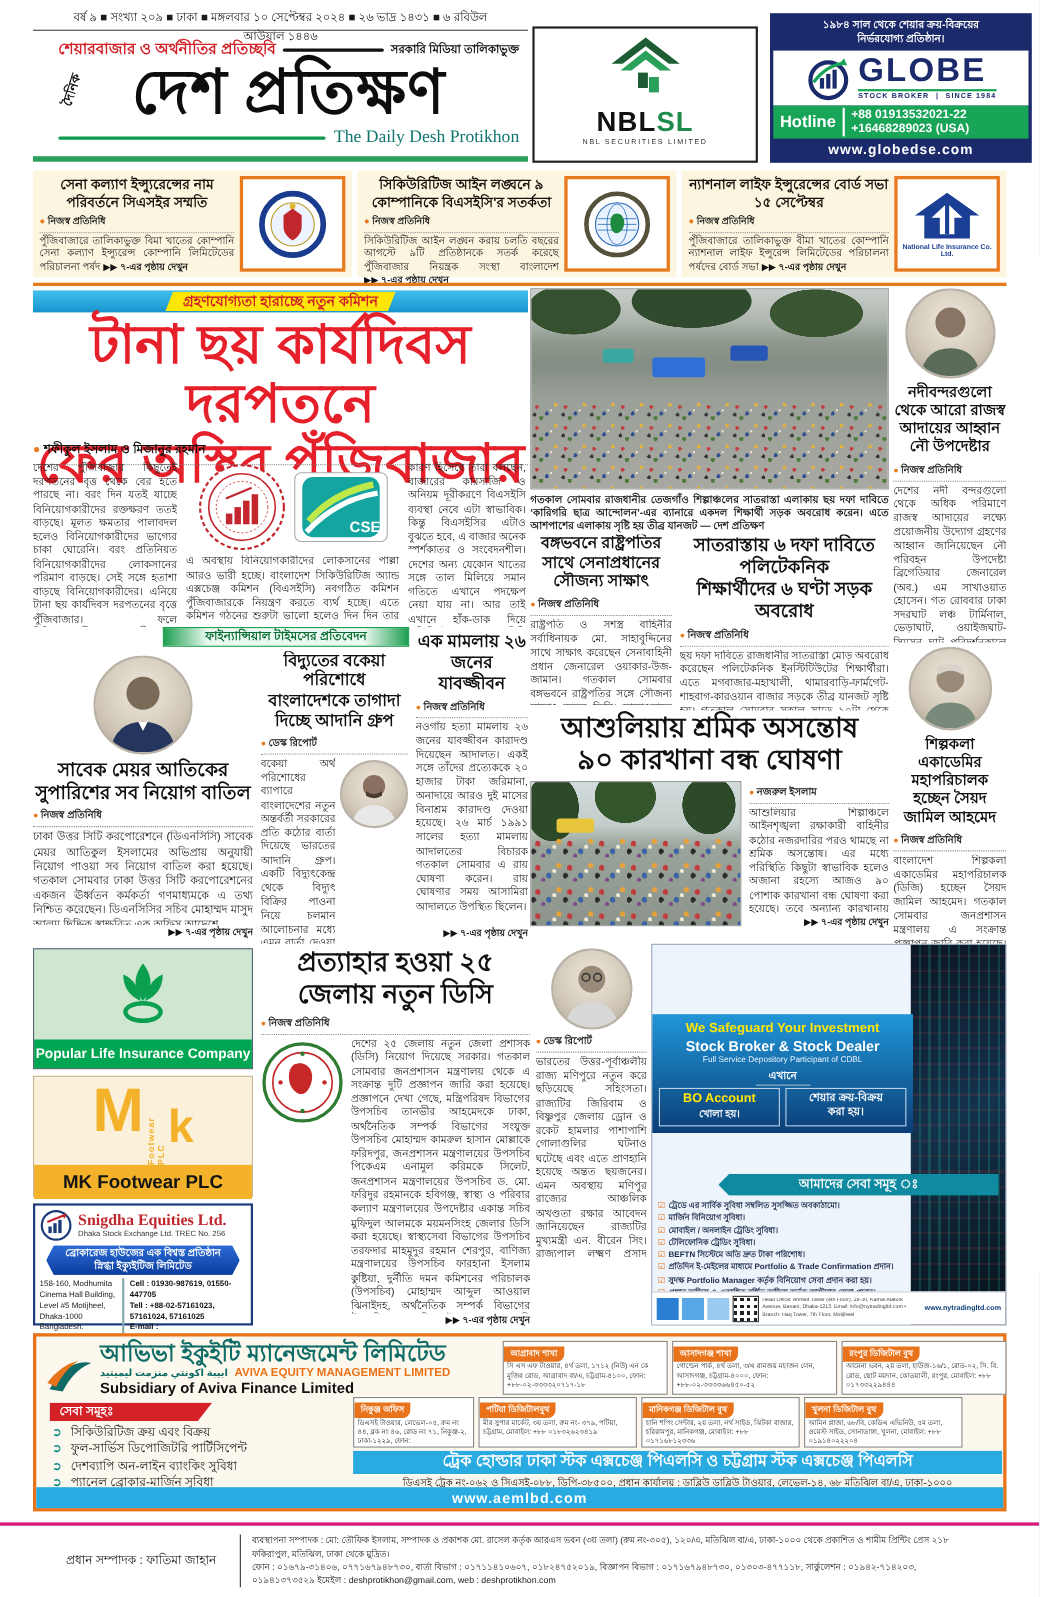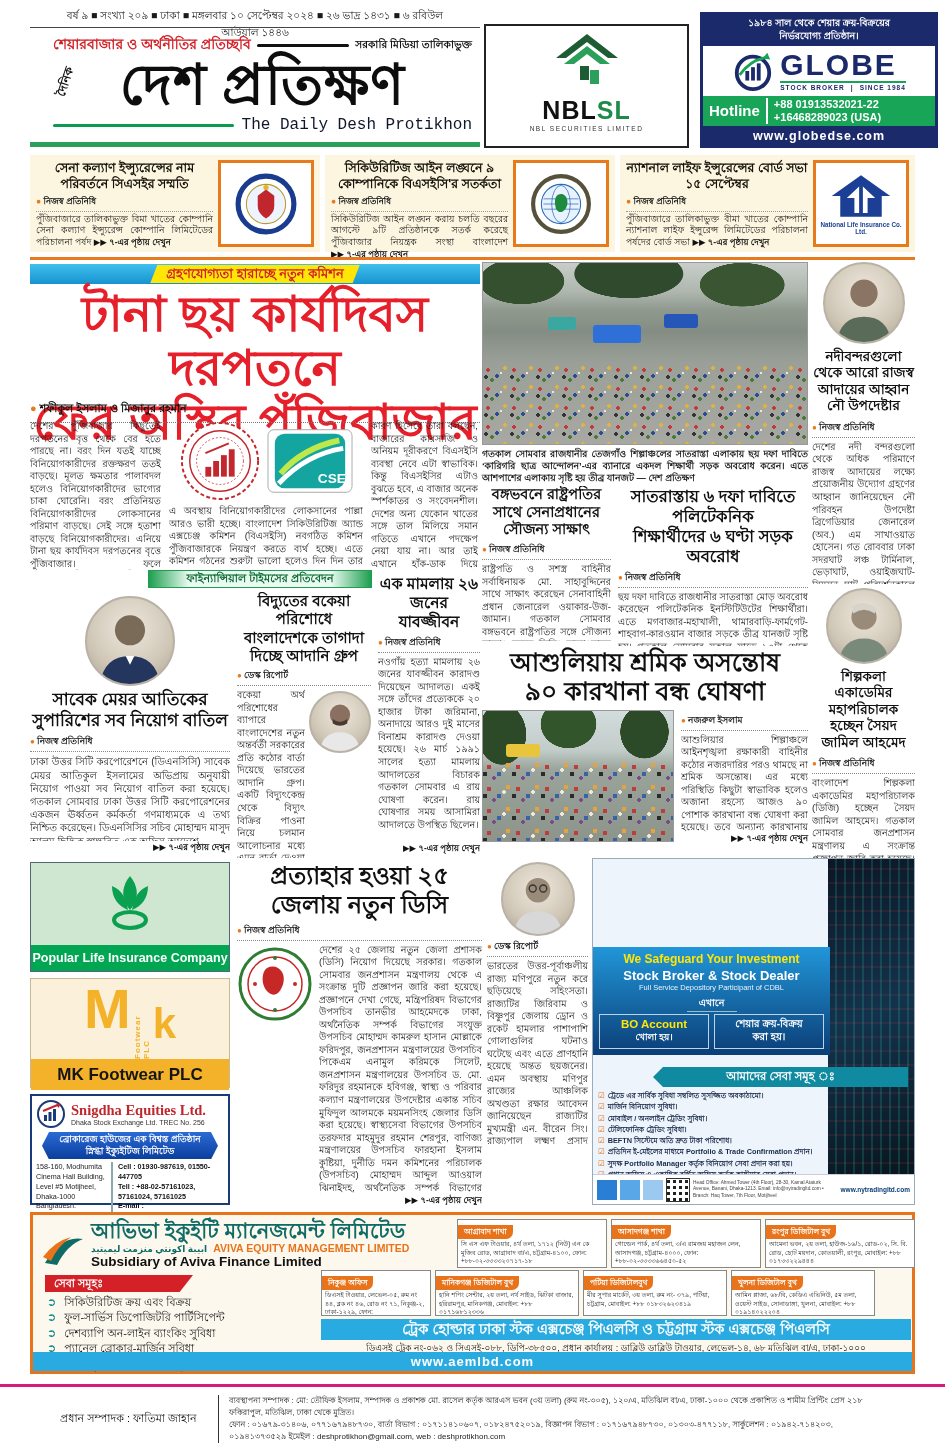--- a/index.html
+++ b/index.html
@@ -20,21 +20,21 @@
   #masthead{left:45px;top:33px;width:435px;}
   .mh-top{display:flex;align-items:center;gap:6px;padding:0 8px;}
   .tagline{color:#d2232a;font-weight:bold;font-size:14px;}
   .mh-line{flex:1;height:3px;background:#111;border-radius:2px;}
   .listed{font-size:10.5px;font-weight:bold;}
   .mh-title-row{position:relative;text-align:center;}
   .daily{position:absolute;left:6px;bottom:22px;transform:rotate(-72deg);font-size:12px;font-weight:bold;}
   .mh-title{font-family:"Liberation Serif","DejaVu Serif",serif;font-weight:900;font-size:56px;line-height:1.02;letter-spacing:1px;color:#0d0d0d;}
   .mh-en-row{display:flex;align-items:center;margin-top:2px;padding:0 8px;}
   .en-line{flex:1;height:3px;background:#0d9a4e;border-radius:2px;}
-  .mh-en{font-family:Liberation Mono, monospace;font-size:16px;padding-left:8px;color:#0f172a;}
+  .mh-en{font-family:Liberation Serif, serif;font-size:16px;padding-left:8px;color:#0f766e;}
   #green-rule{left:30px;top:142px;width:450px;height:5px;background:#2aa05a;}
   
   #ad-nblsl{left:484px;top:24px;width:205px;height:124px;border:2px solid #222;background:#fff;text-align:center;padding-top:6px;box-sizing:border-box;}
   .nblsl-brand{font-size:25px;font-weight:bold;letter-spacing:1px;margin-top:2px;}
   .nblsl-brand .g{color:#1e8b4a;}
   .nblsl-sub{font-size:6.5px;letter-spacing:1.5px;color:#333;}
   #ad-globe{left:700px;top:12px;width:238px;height:136px;background:#1b2a6b;box-sizing:border-box;padding:3px;}
   .globe-note{color:#fff;font-size:9.5px;font-weight:bold;text-align:center;line-height:1.35;padding:2px 0 3px;}
   .globe-mid{background:#fff;display:flex;align-items:center;justify-content:center;gap:6px;padding:4px 2px;}
   .globe-brand{font-size:30px;font-weight:bold;color:#1b2a6b;letter-spacing:2px;line-height:1;}
@@ -138,21 +138,21 @@
   .float-logo{float:left;margin:2px 6px 2px 0;}
   
   #ad-ny{left:592px;top:858px;width:323px;height:347px;border:1px solid #9ab;box-sizing:border-box;background:#eef4fb;}
   .ny-strip{position:absolute;right:0;top:0;width:86px;height:100%;
     background:repeating-linear-gradient(90deg,transparent 0 7px,rgba(40,220,160,.18) 7px 9px),
                repeating-linear-gradient(0deg,transparent 0 12px,rgba(220,60,60,.12) 12px 14px),
                linear-gradient(160deg,#0c1626,#14324d 45%,#081018);}
   .ny-top{position:absolute;left:0;top:0;width:237px;height:74px;background:#fff;text-align:center;padding-top:4px;box-sizing:border-box;}
   .ny-brand{font-size:19px;font-weight:bold;color:#1d1d1d;letter-spacing:2px;}
   .ny-trec{font-size:7.5px;font-weight:bold;color:#1e8b3a;margin-top:1px;}
-  .ny-blue{position:absolute;left:0;top:88px;width:237px;height:108px;background:linear-gradient(180deg,#2196d8,#0b3e77);padding:5px 6px;box-sizing:border-box;z-index:2;}
+  .ny-blue{position:absolute;left:0;top:63px;width:237px;height:108px;background:linear-gradient(180deg,#2196d8,#0b3e77);padding:5px 6px;box-sizing:border-box;z-index:2;}
   .ny-slogan{color:#ffe607;font-weight:bold;font-size:12px;text-align:center;}
   .ny-role1{color:#fff;font-weight:bold;font-size:13px;text-align:center;margin-top:2px;}
   .ny-role2{color:#e8f2ff;font-size:7.5px;text-align:center;margin-bottom:4px;}
   .ny-here{display:block;margin:2px auto 2px;width:50px;text-align:center;color:#fff;font-size:9.5px;font-weight:bold;border-bottom:1px solid #9bc;}
   .ny-boxes{display:flex;gap:5px;}
   .ny-box{flex:1;border:1px solid #bcd3e8;padding:3px 2px;text-align:center;}
   .ny-bo1{color:#ffe607;font-weight:bold;font-size:11.5px;}
   .ny-bo1b{color:#fff;font-size:9px;font-weight:bold;}
   .ny-bo2{color:#fff;font-size:10px;font-weight:bold;line-height:1.25;}
   .ny-banner{position:absolute;left:60px;top:208px;width:255px;height:20px;background:#0f8aa0;color:#fff;font-weight:bold;font-size:11.5px;display:flex;align-items:center;justify-content:center;clip-path:polygon(10px 0,100% 0,100% 100%,10px 100%,0 50%);z-index:3;}
@@ -585,22 +585,22 @@
       <div class="av-item"><span class="bl">➲</span><span>প্যানেল ব্রোকার-মার্জিন সুবিধা</span></div>
       <div class="av-item"><span class="bl">➲</span><span>শরীয়াহ্ ভিত্তিক বিনিয়োগ সুবিধা</span></div>
     </div>
     <div class="av-boxes1">
       <div class="av-box"><span class="av-bh">আগ্রাবাদ শাখা</span><div class="av-bb">সি এস এফ টাওয়ার, ৪র্থ তলা, ১৭১২ (নিউ) এন কে মুজিব রোড, আগ্রাবাদ বা/এ, চট্টগ্রাম-৪১০০, ফোন: +৮৮-০২-৩৩৩৩২০৭১৭-১৮</div></div>
       <div class="av-box"><span class="av-bh">আসাদগঞ্জ শাখা</span><div class="av-bb">গোল্ডেন পার্ক, ৪র্থ তলা, ৩/এ রামজয় মহাজন লেন, আসাদগঞ্জ, চট্টগ্রাম-৪০০০, ফোন: +৮৮-০২-৩৩৩৩৬৬৪৫০-৫২</div></div>
       <div class="av-box"><span class="av-bh">রংপুর ডিজিটাল বুথ</span><div class="av-bb">আমেনা ভবন, ২য় তলা, হাউজ-১৬/১, রোড-০২, সি. বি. রোড, ছোট ময়দান, কোতয়ালী, রংপুর, মোবাইল: +৮৮ ০১৭৩৩২২৯৪৪৪</div></div>
     </div>
     <div class="av-boxes2">
       <div class="av-box office"><span class="av-bh">নিকুঞ্জ অফিস</span><div class="av-bb">ডিএসই টাওয়ার, লেভেল-০৫, রুম নং ৪৪, ব্লক নং ৪৬, রোড নং ৭১, নিকুঞ্জ-২, ঢাকা-১২২৯, ফোন: +৮৮-০২-৪৮০৪০৪২৫</div></div>
+      <div class="av-box small"><span class="av-bh">পটিয়া ডিজিটালবুথ</span><div class="av-bb">মীর সুপার মার্কেট, ৩য় তলা, রুম নং- ৩৭৯, পটিয়া, চট্টগ্রাম, মোবাইল: +৮৮ ০১৮৩২৬২৩৪১৯</div></div>
       <div class="av-box small"><span class="av-bh">মানিকগঞ্জ ডিজিটাল বুথ</span><div class="av-bb">হানি শপিং সেন্টার, ২য় তলা, নর্থ সাইড, ঝিটকা বাজার, হরিরামপুর, মানিকগঞ্জ, মোবাইল: +৮৮ ০১৭১৬৮১২৩৩৬</div></div>
-      <div class="av-box small"><span class="av-bh">পটিয়া ডিজিটালবুথ</span><div class="av-bb">মীর সুপার মার্কেট, ৩য় তলা, রুম নং- ৩৭৯, পটিয়া, চট্টগ্রাম, মোবাইল: +৮৮ ০১৮৩২৬২৩৪১৯</div></div>
       <div class="av-box small"><span class="av-bh">খুলনা ডিজিটাল বুথ</span><div class="av-bb">আমিন প্লাজা, ৬৮/বি, কেডিএ এভিনিউ, ৫ম তলা, ওয়েস্ট সাইড, সোনাডাঙ্গা, খুলনা, মোবাইল: +৮৮ ০১৯১৪০২২২০৪</div></div>
     </div>
     <div class="av-band">ট্রেক হোল্ডার ঢাকা স্টক এক্সচেঞ্জ পিএলসি ও চট্টগ্রাম স্টক এক্সচেঞ্জ পিএলসি</div>
     <div class="av-contact">
       <div>ডিএসই ট্রেক নং-০৬২ ও সিএসই-০৮৮, ডিপি-৩৮৫০০, প্রধান কার্যালয় : ডাব্লিউ ডাব্লিউ টাওয়ার, লেভেল-১৪, ৬৮ মতিঝিল বা/এ, ঢাকা-১০০০</div>
       <div>ফোন: +৮৮-০২-৪৭১১৮৭৩৮, ৪৭১১৮৭৫২ (পিএবিএক্স), Email: quary@aemlbd.com</div>
     </div>
     <div class="av-siteband">www.aemlbd.com</div>
   </div>
 

